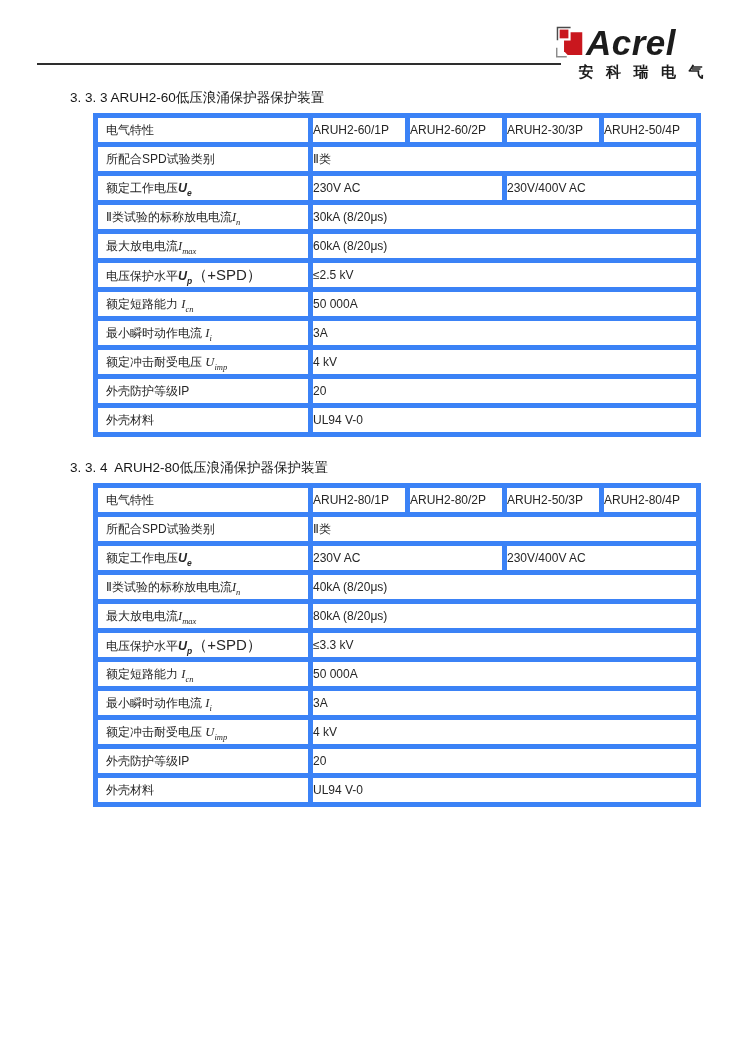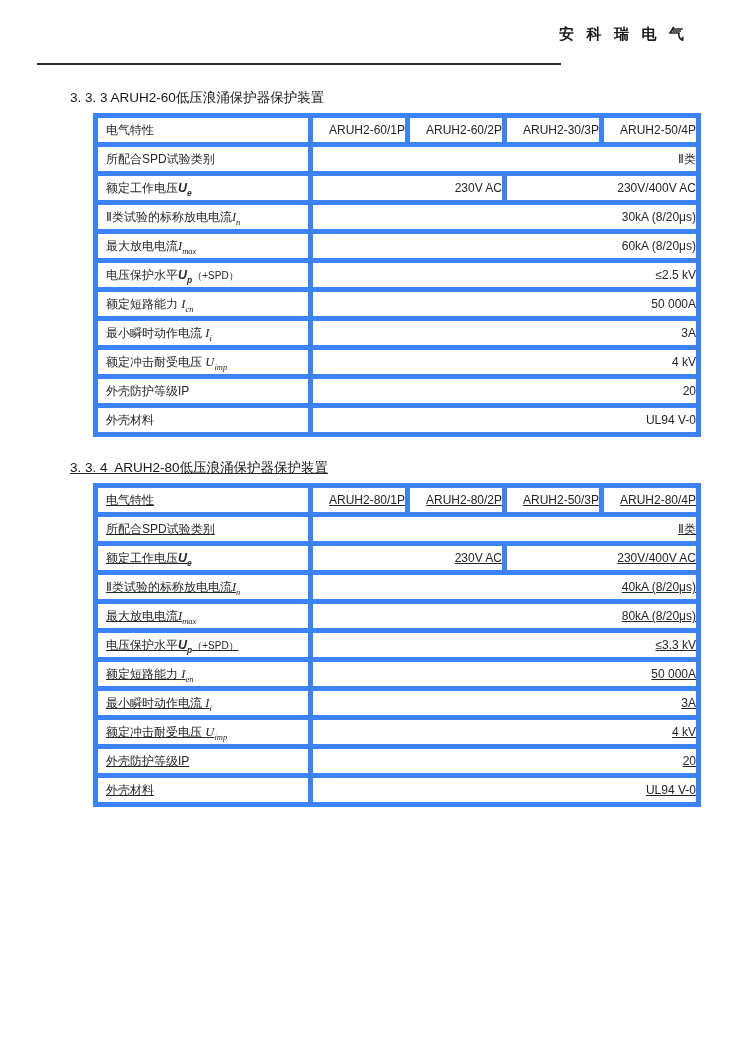--- a/index.html
+++ b/index.html
@@ -15,55 +15,64 @@
   }
   .logo { position: absolute; left: 554px; top: 24px; width: 162px; }
   .logo-top { display: flex; align-items: flex-start; }
   .logo-mark { width: 31px; height: 36px; flex: 0 0 auto; margin-top: 2px; }
   .brand {
     font-size: 35px; font-weight: bold; font-style: italic;
     color: #1c1c1c; line-height: 37px; letter-spacing: 0.5px; margin-left: 1px;
   }
   .brand-cn {
     font-size: 15px; font-weight: bold; color: #1c1c1c;
-    letter-spacing: 12.5px; white-space: nowrap; margin: 1px 0 0 5px;
+    letter-spacing: 12.5px; white-space: nowrap; margin: 1px 0 0 5px; text-align: right;
   }
   .doc-section { position: absolute; left: 0; width: 696px; }
   #section-0 { top: 88px; }
-  #section-1 { top: 458px; text-decoration: underline; }
+  #section-1 { top: 458px; }
   .heading {
     margin-left: 70px; font-size: 13.5px; color: #171717;
     height: 19px; line-height: 19px; white-space: pre;
   }
   .spec-table {
     margin: 6px 0 0 93px; border-collapse: collapse;
     table-layout: fixed; width: 603px;
   }
   .spec-table td {
     border: 5px solid #3b82f6; height: 29px; font-size: 12px;
     padding: 0; vertical-align: middle; color: #262626;
   }
   td.label-cell { text-align: left; padding-left: 8px; }
-  td.model-cell, td.value-cell { text-align: right; }
+  td.model-cell, td.value-cell { text-align: left; }
   .sym {
     font-family: "Liberation Serif", "DejaVu Serif", serif;
     font-style: italic; font-size: 12.5px;
   }
   .sym.bold { font-family: "Liberation Sans", sans-serif; font-weight: bold; }
   .sym sub { font-size: 8.5px; line-height: 0; }
-  .post { font-size: 10px; }
+  .post { font-size: 15px; }
 </style>
 </head>
 <body>
 
 <div class="page">
 
   <div class="header-rule"></div>
 
   <div class="logo">
+    <div class="logo-top">
+      <svg class="logo-mark" viewBox="0 0 34 38" aria-hidden="true">
+        <path d="M3 23 L3 33 L14 33" fill="none" stroke="#8c8c8c" stroke-width="1.6"></path>
+        <path d="M11 6 H31 V31 H15 L11 27 Z" fill="#c9171e"></path>
+        <rect x="5" y="2" width="12" height="12" fill="#c9171e" stroke="#ffffff" stroke-width="2.4"></rect>
+        <path d="M3.8 15 L3.8 0.8 L18.2 0.8" fill="none" stroke="#4a4a4a" stroke-width="1.6"></path>
+      </svg>
+      <span class="brand">Acrel</span>
+    </div>
     <div class="brand-cn">安科瑞电气</div>
   </div>
 
   <section class="doc-section" id="section-0">
     <div class="heading">3. 3. 3 ARUH2-60低压浪涌保护器保护装置</div>
     <table class="spec-table">
       <colgroup>
         <col style="width:215px">
           <col style="width:97px">
           <col style="width:97px">

